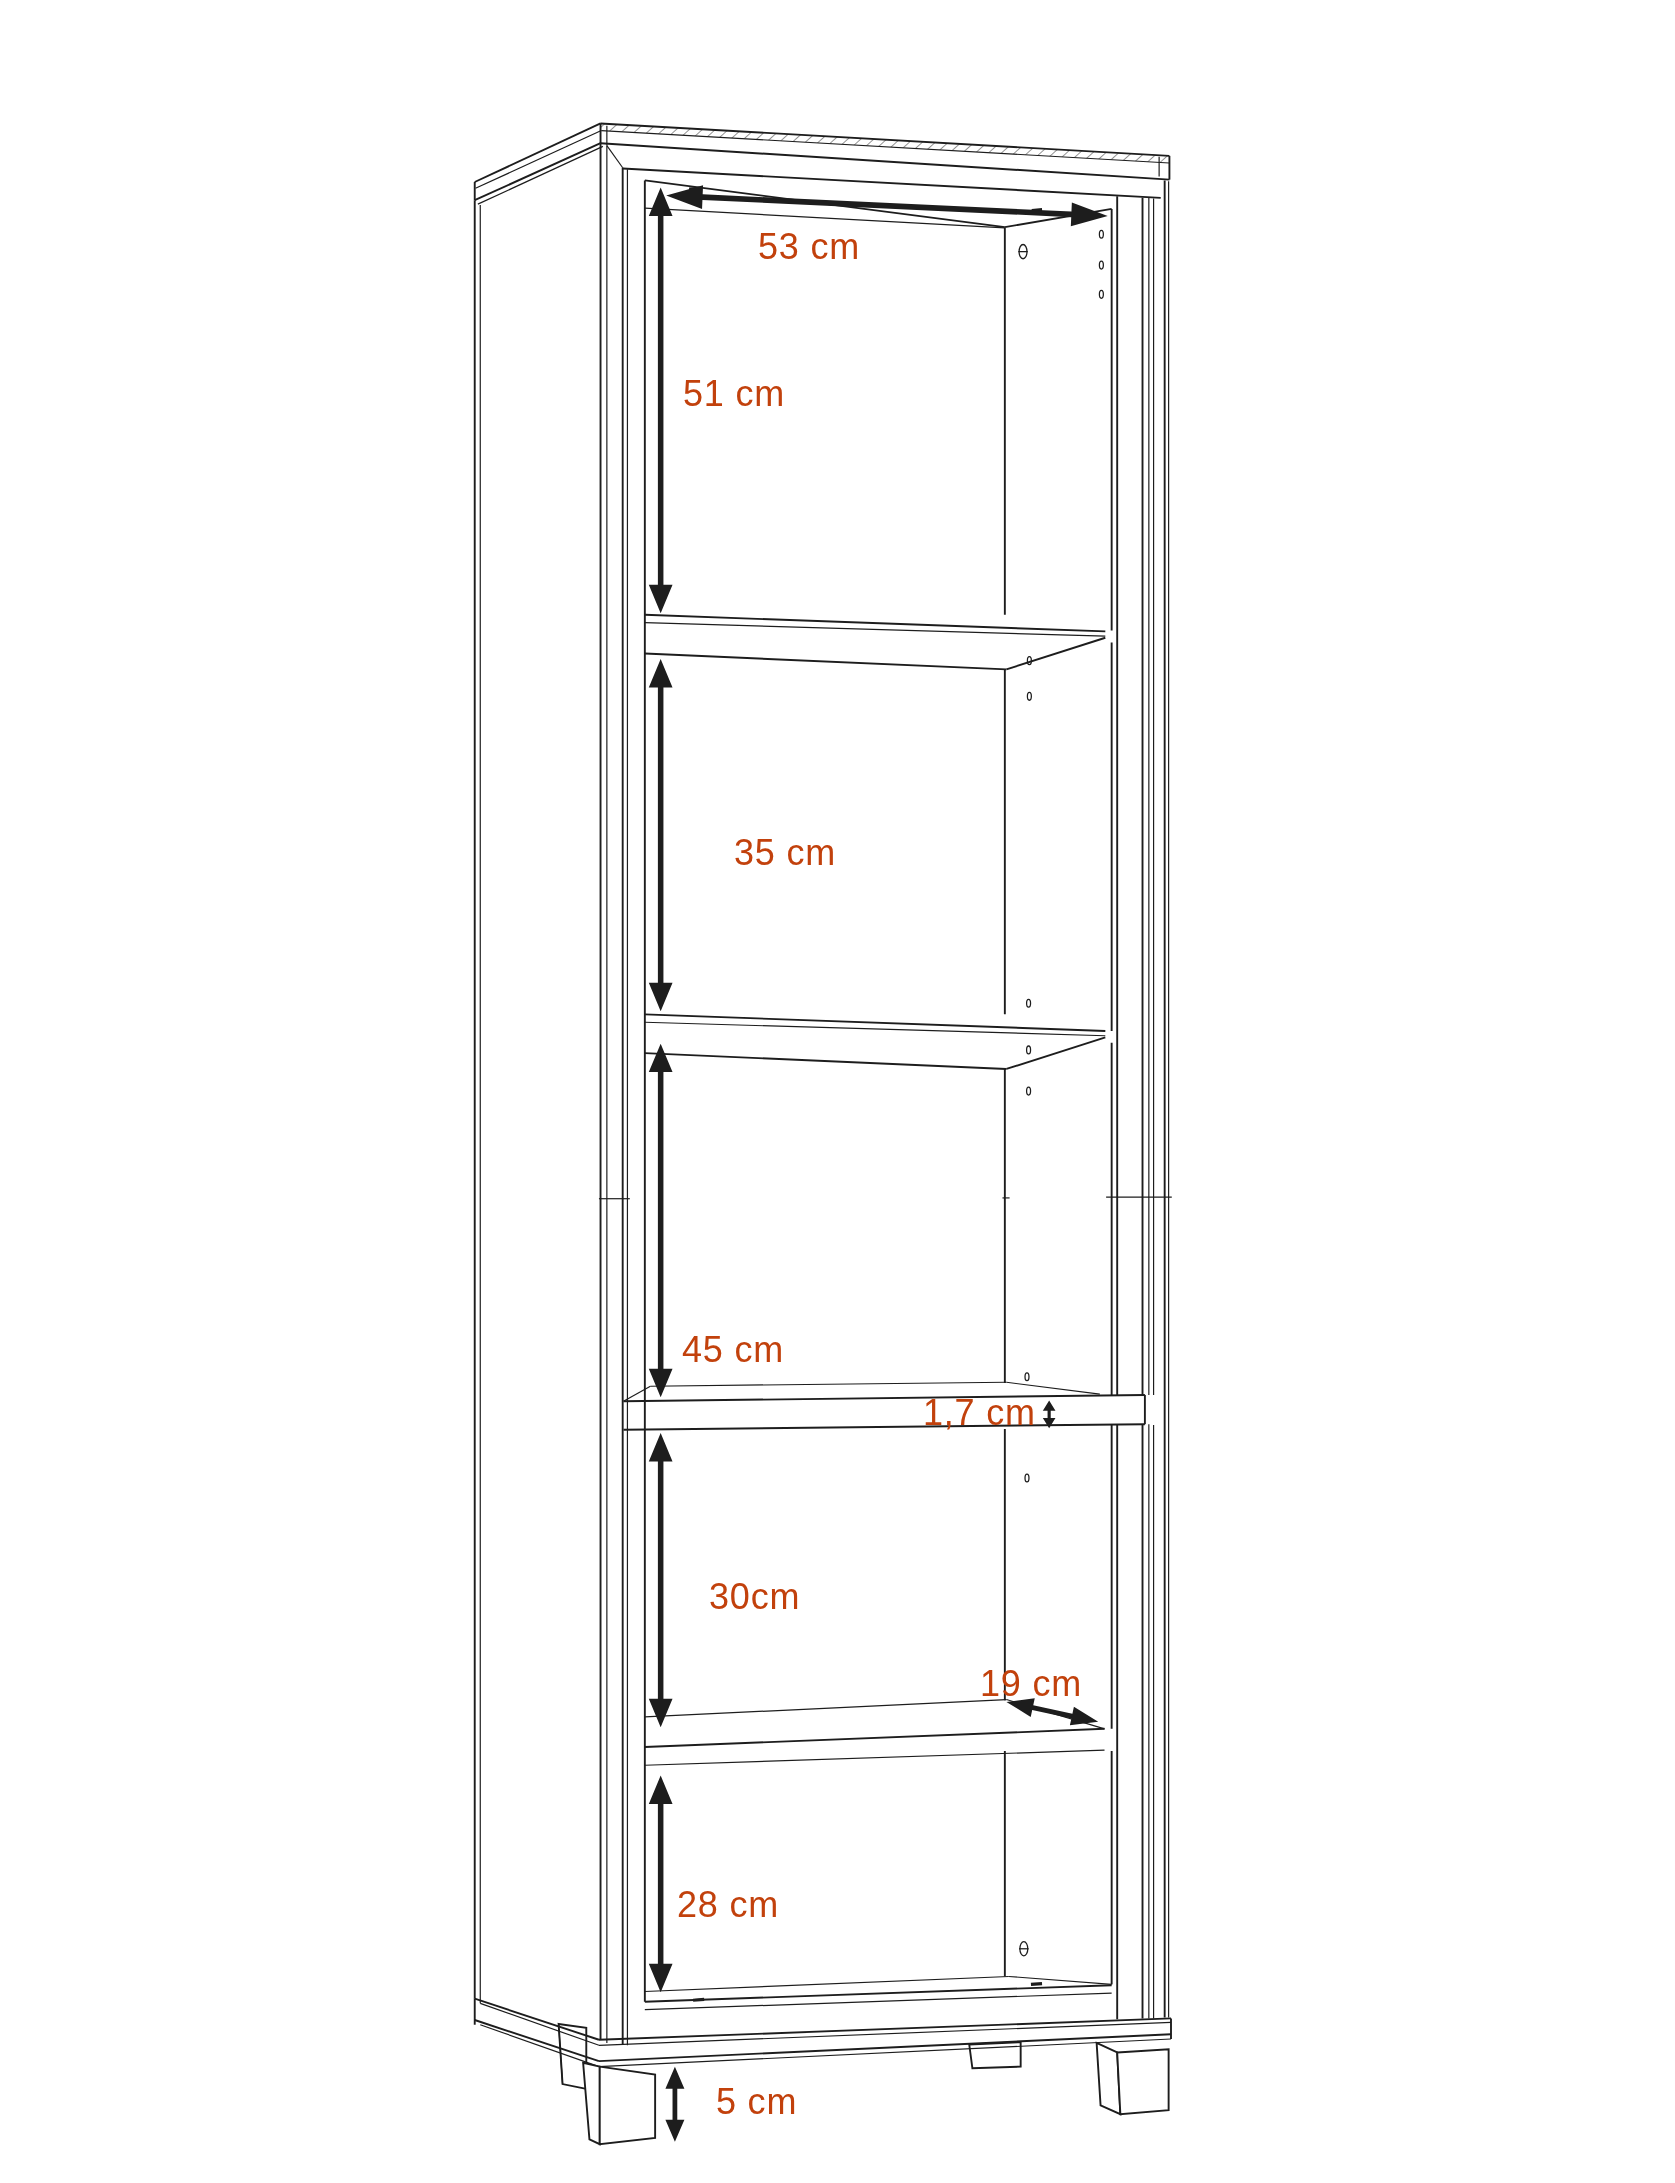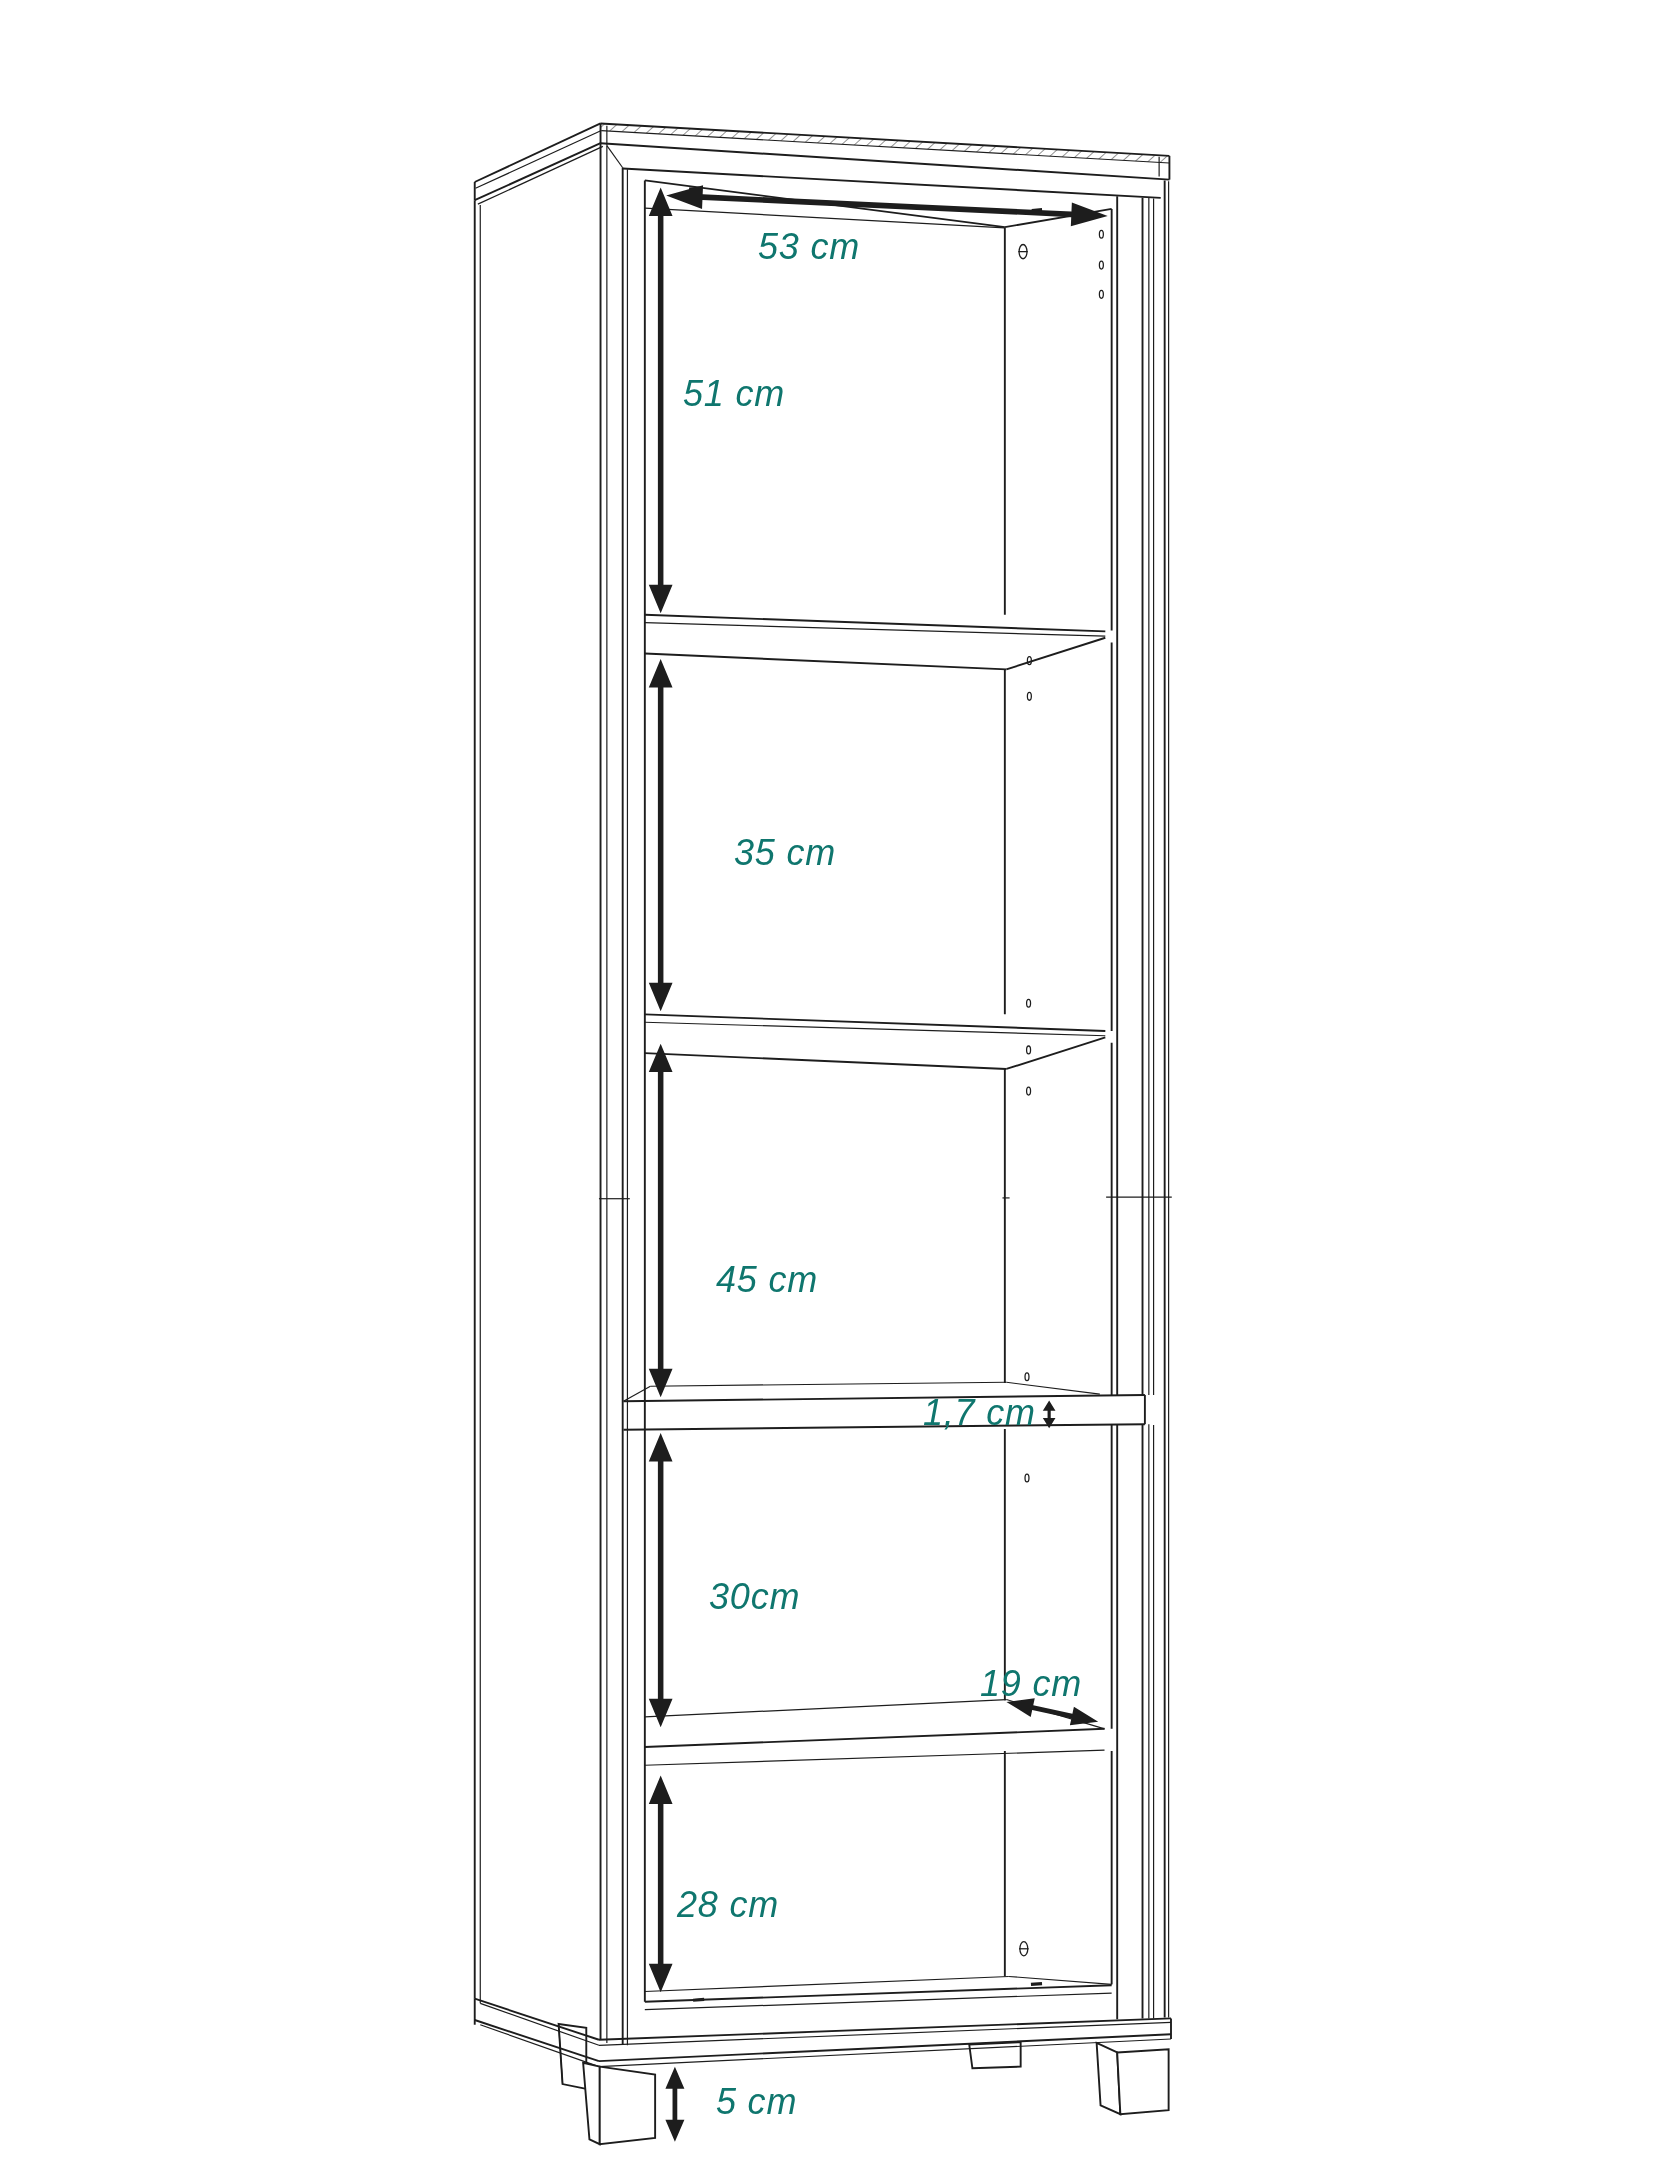--- a/index.html
+++ b/index.html
@@ -11,22 +11,22 @@
   }
   .stage svg { position:absolute; left:0; top:0; width:1675px; height:2183px; }
   .drawing line, .drawing path { stroke:var(--line); fill:none; }
   .w2 { stroke-width:2.4; }
   .w1 { stroke-width:1.5; }
   .w3 { stroke-width:4; }
   .leg { fill:#ffffff; stroke:var(--line); stroke-width:2.4; }
   .hole { stroke:var(--line); stroke-width:1.6; fill:none; }
   .arrow { fill:var(--line); stroke:none; }
   .dim-label {
-    position:absolute; color:#0f766e; font-size:36px; line-height:1.05;
-    white-space:nowrap; letter-spacing:0.8px;font-style:italic;
+    position:absolute; color:#c2410c; font-size:36px; line-height:1.05;
+    white-space:nowrap; letter-spacing:0.8px;
   }
 </style>
 </head>
 <body>
 
 <div class="stage">
 
   <svg viewBox="0 0 2117 2759">
     <defs>
       <pattern id="hatch" width="11" height="11" patternUnits="userSpaceOnUse" patternTransform="rotate(48)">
@@ -200,21 +200,21 @@
         <polygon class="arrow" points="1272,2151 1302.7,2169.9 1304.6,2161.1 1354.1,2171.8 1352.2,2180.6 1388,2176 1357.3,2157.1 1355.4,2165.9 1305.9,2155.2 1307.8,2146.4"></polygon>
         <polygon class="arrow" points="853,2612 841,2640 850,2640 850,2679 841,2679 853,2707 865,2679 856,2679 856,2640 865,2640"></polygon>
       </g>
 
     </g>
   </svg>
 
   <div class="dim-label" style="left:758px;  top:228px;">53 cm</div>
   <div class="dim-label" style="left:683px;  top:375px;">51 cm</div>
   <div class="dim-label" style="left:734px;  top:834px;">35 cm</div>
-  <div class="dim-label" style="left:682px;  top:1261px;margin-left:34px;">45 cm</div>
+  <div class="dim-label" style="left:682px;  top:1331px;">45 cm</div>
   <div class="dim-label" style="left:923px; top:1394px;">1,7 cm</div>
   <div class="dim-label" style="left:709px;  top:1578px;">30cm</div>
   <div class="dim-label" style="left:980px; top:1665px;">19 cm</div>
   <div class="dim-label" style="left:677px;  top:1858px;margin-top:28px;">28 cm</div>
   <div class="dim-label" style="left:716px;  top:2083px;">5 cm</div>
 
 </div>
 
 
 </body></html>

